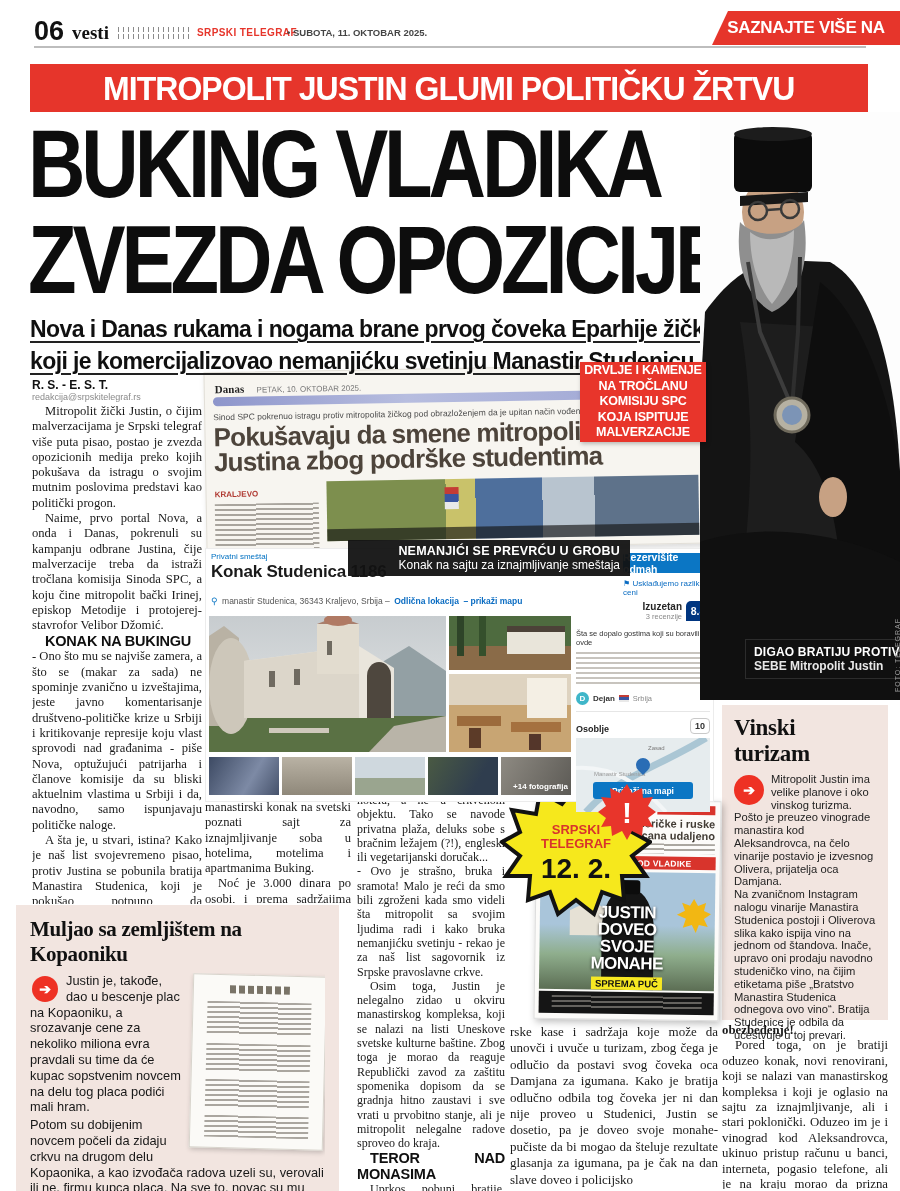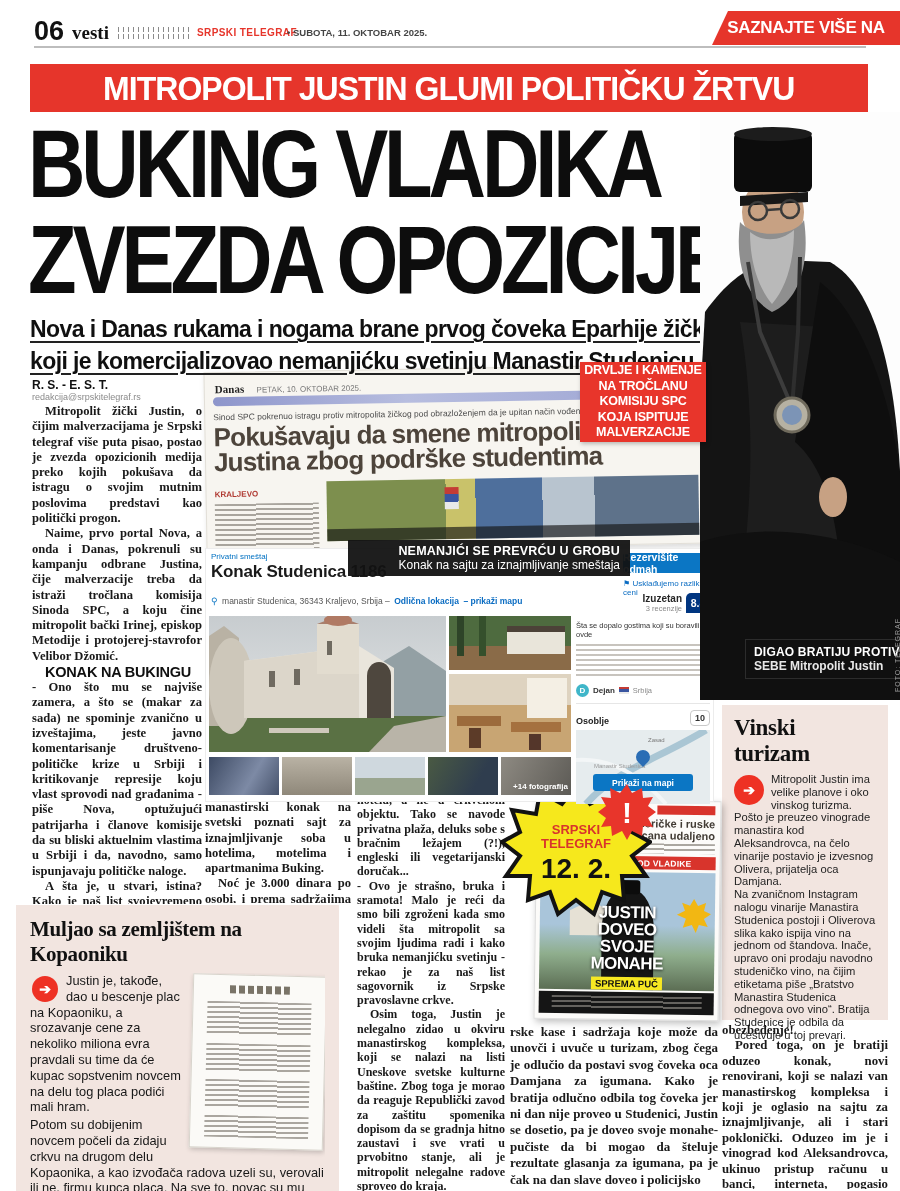--- a/index.html
+++ b/index.html
@@ -21,21 +21,21 @@
   .kicker{background:#e6352b;display:flex;align-items:center;justify-content:center;}
   .kicker span{font:900 34px "Liberation Sans",sans-serif;color:#fff;letter-spacing:-1px;
                transform:scaleX(.94);white-space:nowrap;}
   .mainhead{font:900 97px "Liberation Sans",sans-serif;color:#0d0d0d;letter-spacing:-5px;line-height:.99;}
   .deckline{font:800 23px "Liberation Sans",sans-serif;color:#101010;letter-spacing:-.6px;
             text-decoration:underline;text-decoration-thickness:2px;text-underline-offset:4px;
             text-decoration-color:#222;}
   
   .bodytxt{font-family:"Liberation Serif",serif;font-size:12.6px;line-height:15.3px;
            text-align:justify;color:#191919;overflow:hidden;}
-  .bodytxt p{margin:0;text-indent:13px;font-weight:bold;}
+  .bodytxt p{margin:0;text-indent:13px;}
   .bodytxt p.ni{text-indent:0;}
   .bodytxt.small{font-size:12px;line-height:14.3px;}
   .byline{font:800 12px "Liberation Sans",sans-serif;color:#111;}
   .bymail{font:400 9px "Liberation Sans",sans-serif;color:#8a8a8a;}
   .subhead{font:800 14.5px "Liberation Sans",sans-serif;color:#0f0f0f;letter-spacing:-.2px;margin:11px 0 6px;text-indent:0;}
   
   .pinkbox{background:#f2e5e0;}
   .boxtitle{font:800 21px "Liberation Serif",serif;color:#111;letter-spacing:-.3px;}
   .boxtxt{font:500 12.8px/15.8px "Liberation Sans",sans-serif;color:#181818;}
   .boxtxt p{margin:0 0 2px;}
@@ -259,21 +259,21 @@
     <div class="abs" style="left:3px;top:208px;width:362px;height:38px;">
       <div class="thumb" style="left:0;background:linear-gradient(120deg,#3d4a63,#7d8aa5 60%,#46526b);"></div>
       <div class="thumb" style="left:73px;background:linear-gradient(180deg,#b9b2a4,#8f887a);"></div>
       <div class="thumb" style="left:146px;background:linear-gradient(180deg,#cfd8de 0 55%,#9aa58f 55%);"></div>
       <div class="thumb" style="left:219px;background:linear-gradient(120deg,#4a5a43,#2f3d4e 70%);"></div>
       <div class="thumb" style="left:292px;background:linear-gradient(120deg,#8e8a82,#5c5a55);">
         <span style="position:absolute;right:3px;bottom:4px;color:#fff;font:700 8px 'Liberation Sans',sans-serif;">+14 fotografija</span>
       </div>
     </div>
 
-    <div class="abs" style="left:370px;top:44px;width:134px;">
+    <div class="abs" style="left:370px;top:52px;width:134px;">
       <div style="position:relative;height:22px;">
         <div style="position:absolute;right:28px;top:0;text-align:right;">
           <div style="font:700 10px 'Liberation Sans',sans-serif;color:#262626;">Izuzetan</div>
           <div style="font:400 7.5px 'Liberation Sans',sans-serif;color:#8a8a8a;">3 recenzije</div>
         </div>
         <div class="badge" style="position:absolute;right:0;top:0;width:24px;height:20px;">8.8</div>
       </div>
       <div style="font:400 7.5px 'Liberation Sans',sans-serif;color:#333;margin-top:6px;">Šta se dopalo gostima koji su boravili ovde</div>
       <div class="blur-lines lt" style="width:126px;height:34px;margin-top:5px;"></div>
       <div style="display:flex;align-items:center;gap:4px;margin-top:6px;">

